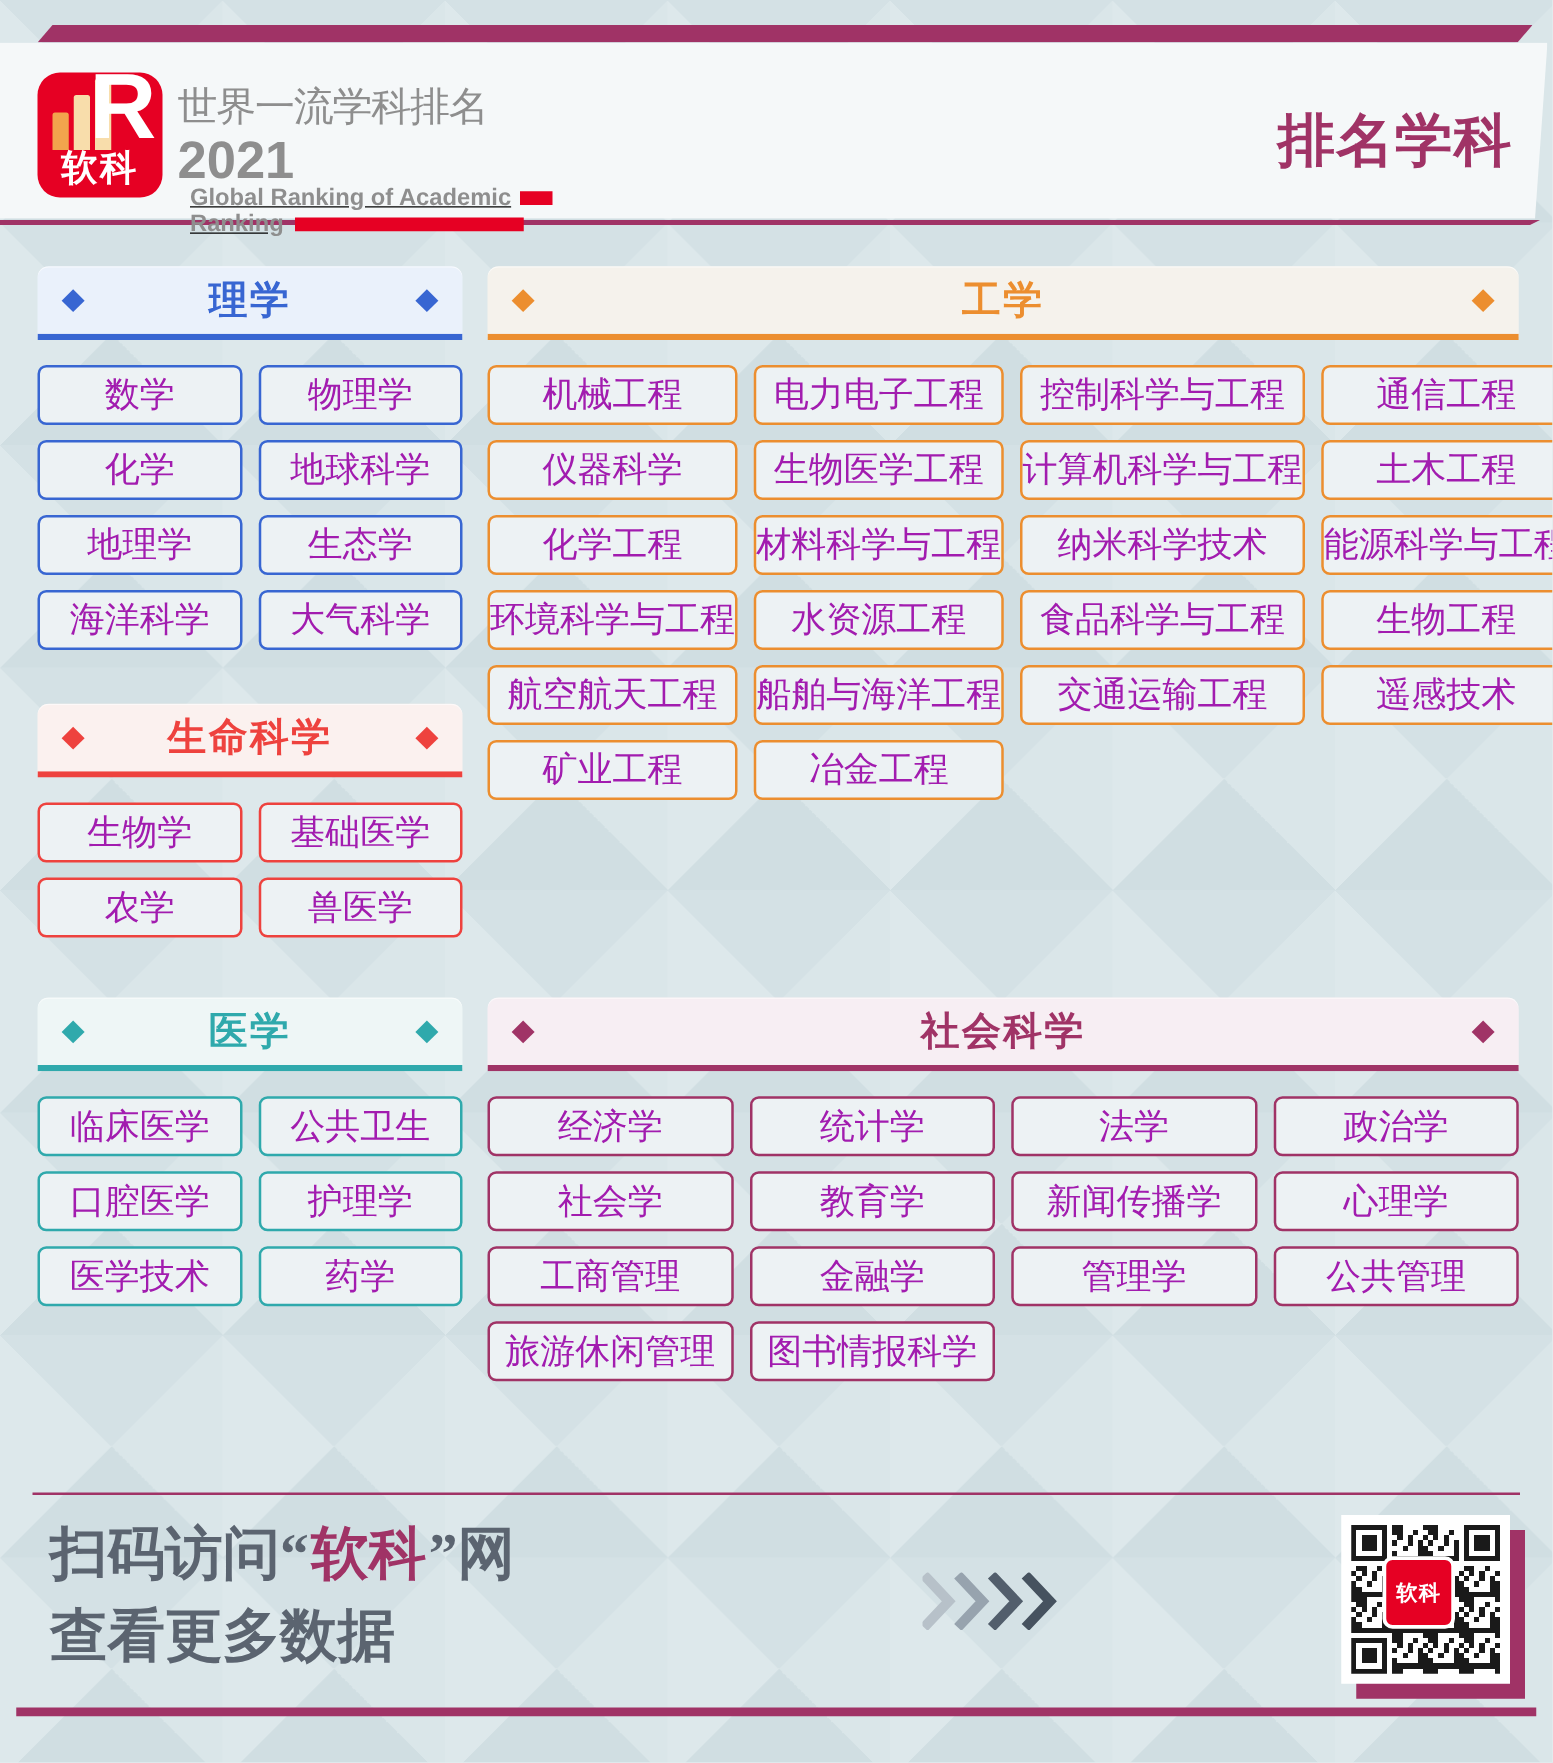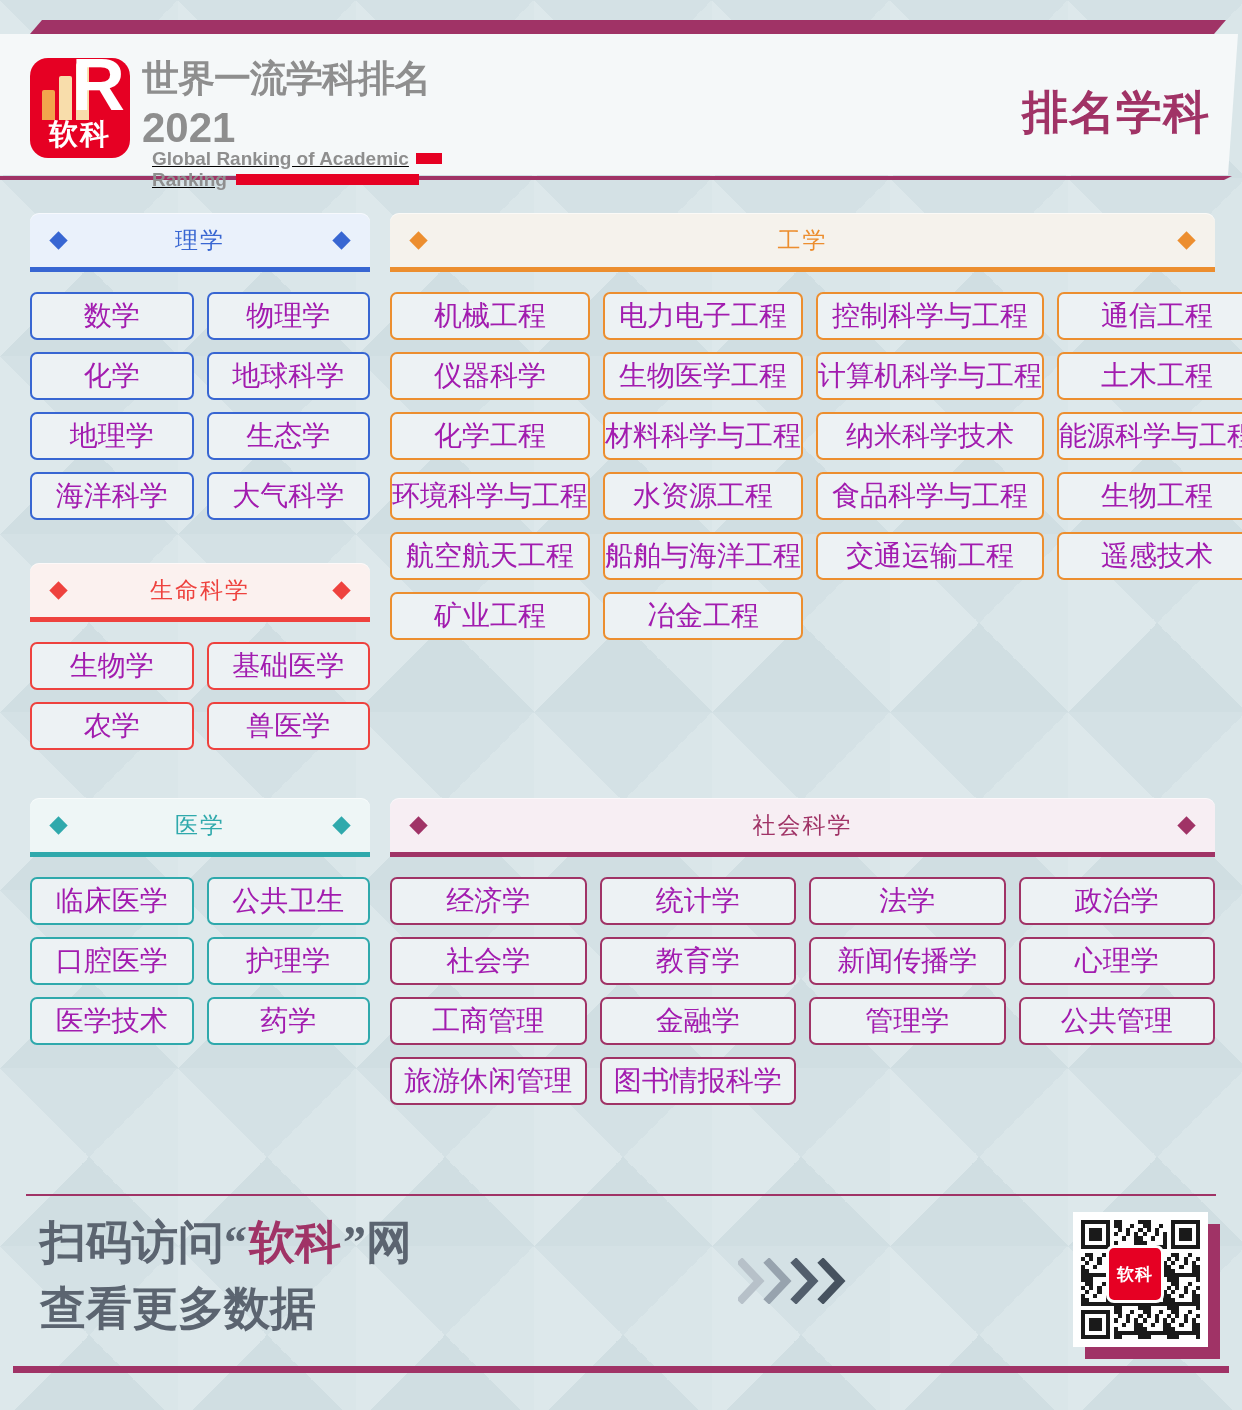--- a/index.html
+++ b/index.html
@@ -38,22 +38,22 @@
   .logo .b3{left:46px;height:57px;background:#f8ddab;}
   .logo .r{
     position:absolute;right:5px;top:-10px;color:#ffffff;
     font-size:74px;font-weight:bold;line-height:1;
   }
   .logo .name{
     position:absolute;left:0;right:0;bottom:3px;text-align:center;
     color:#ffffff;font-weight:bold;font-size:29px;letter-spacing:2px;
   }
   .title-cn{
-    position:absolute;left:142px;top:54px;
-    font-size:37px;font-weight:bold;color:#8e8e8e;letter-spacing:-1px;white-space:nowrap;
+    position:absolute;left:142px;top:64px;
+    font-size:32px;font-weight:normal;color:#8e8e8e;letter-spacing:-1px;white-space:nowrap;
   }
   .title-row2{position:absolute;left:142px;top:108px;display:flex;align-items:flex-start;flex-direction:column;}
   .year{font-size:42px;font-weight:bold;color:#8e8e8e;line-height:0.95;}
   .subtitle{margin-left:10px;display:flex;flex-direction:column;text-decoration:underline;}
   .sub-line{display:flex;align-items:center;font-size:19px;font-weight:bold;color:#8e8e8e;line-height:21px;white-space:nowrap;}
   .red-dash{display:inline-block;width:26px;height:11px;background:#e60023;margin-left:7px;}
   .red-underline{display:inline-block;width:183px;height:11px;background:#e60023;margin-left:9px;}
   .page-label{
     position:absolute;top:82px;right:32px;
     font-size:46px;font-weight:bold;color:#a03366;letter-spacing:1px;white-space:nowrap;margin-left:32px;
@@ -65,21 +65,21 @@
   .p-engineering{left:390px;top:213px;width:825px;}
   .p-life{left:30px;top:563px;width:340px;}
   .p-medicine{left:30px;top:798px;width:340px;}
   .p-social{left:390px;top:798px;width:825px;}
   .panel-header{
     position:relative;height:54px;background:var(--tint,#f2f2f2);
     border-bottom:5px solid var(--c,#888);border-radius:9px 9px 0 0;
     display:flex;align-items:center;justify-content:center;
     box-shadow:0 1px 0 rgba(255,255,255,0.6) inset;
   }
-  .panel-title{color:var(--c,#888);font-size:23px;font-weight:normal;letter-spacing:2px;}
+  .panel-title{color:var(--c,#888);font-size:31px;font-weight:bold;letter-spacing:2px;}
   .diamond{
     position:absolute;top:21px;width:13px;height:13px;
     background:var(--c,#888);transform:rotate(45deg);
   }
   .diamond.dl{left:22px;}
   .diamond.dr{right:22px;}
   .panel-items{display:grid;gap:12px 13px;margin-top:20px;}
   .cols-2{grid-template-columns:1fr 1fr;}
   .cols-3{grid-template-columns:1fr 1fr 1fr 1fr;}
   .subject{

